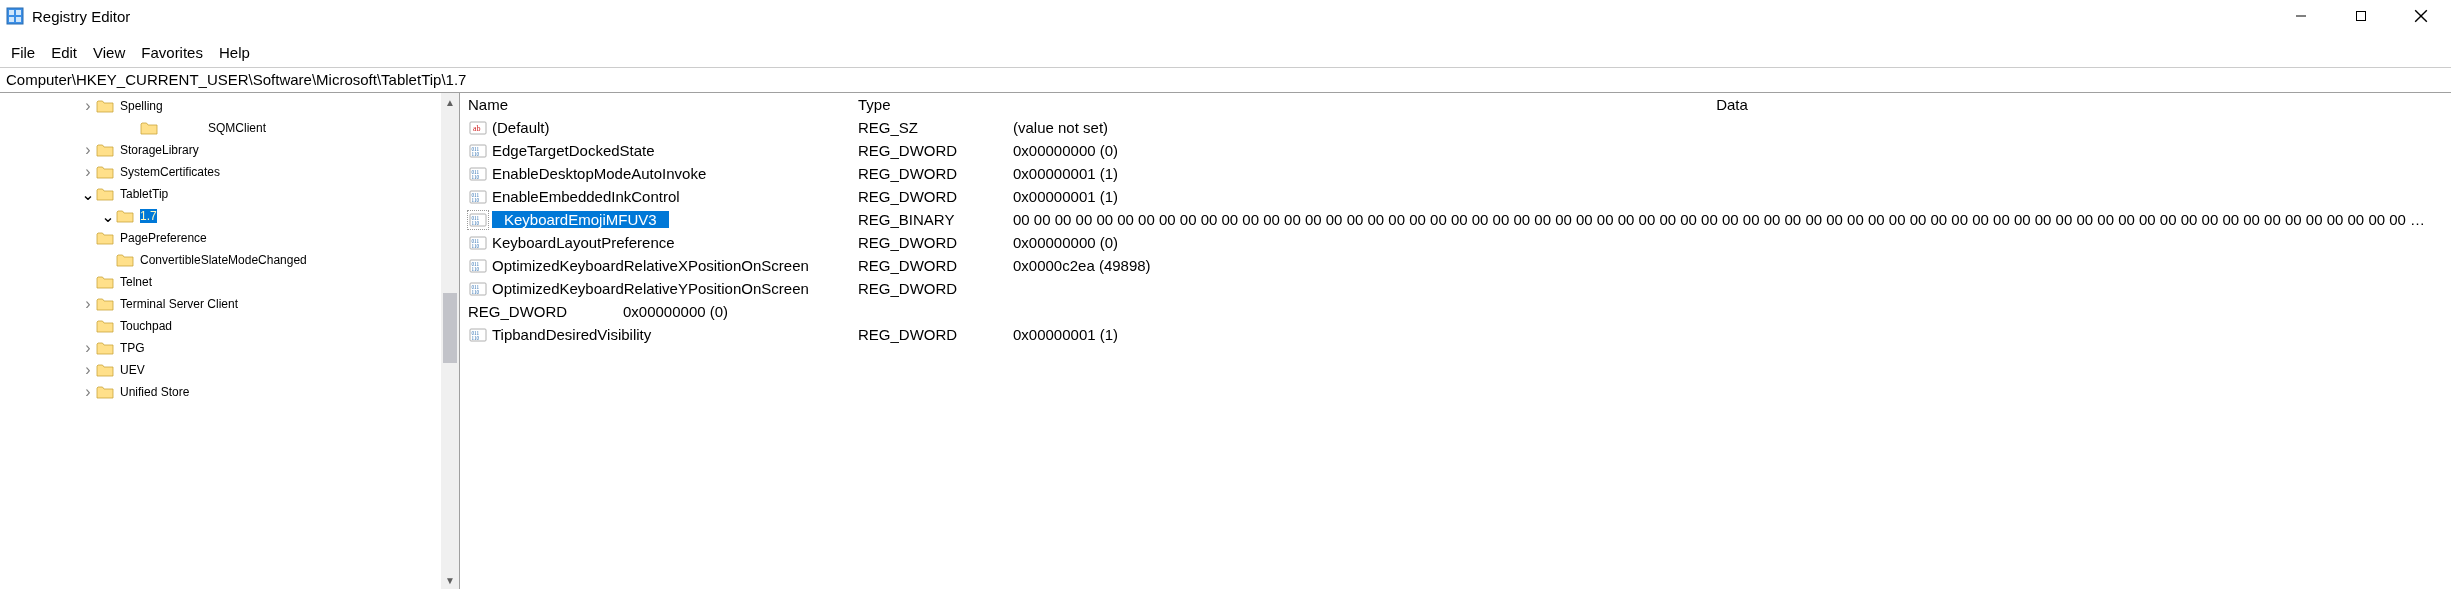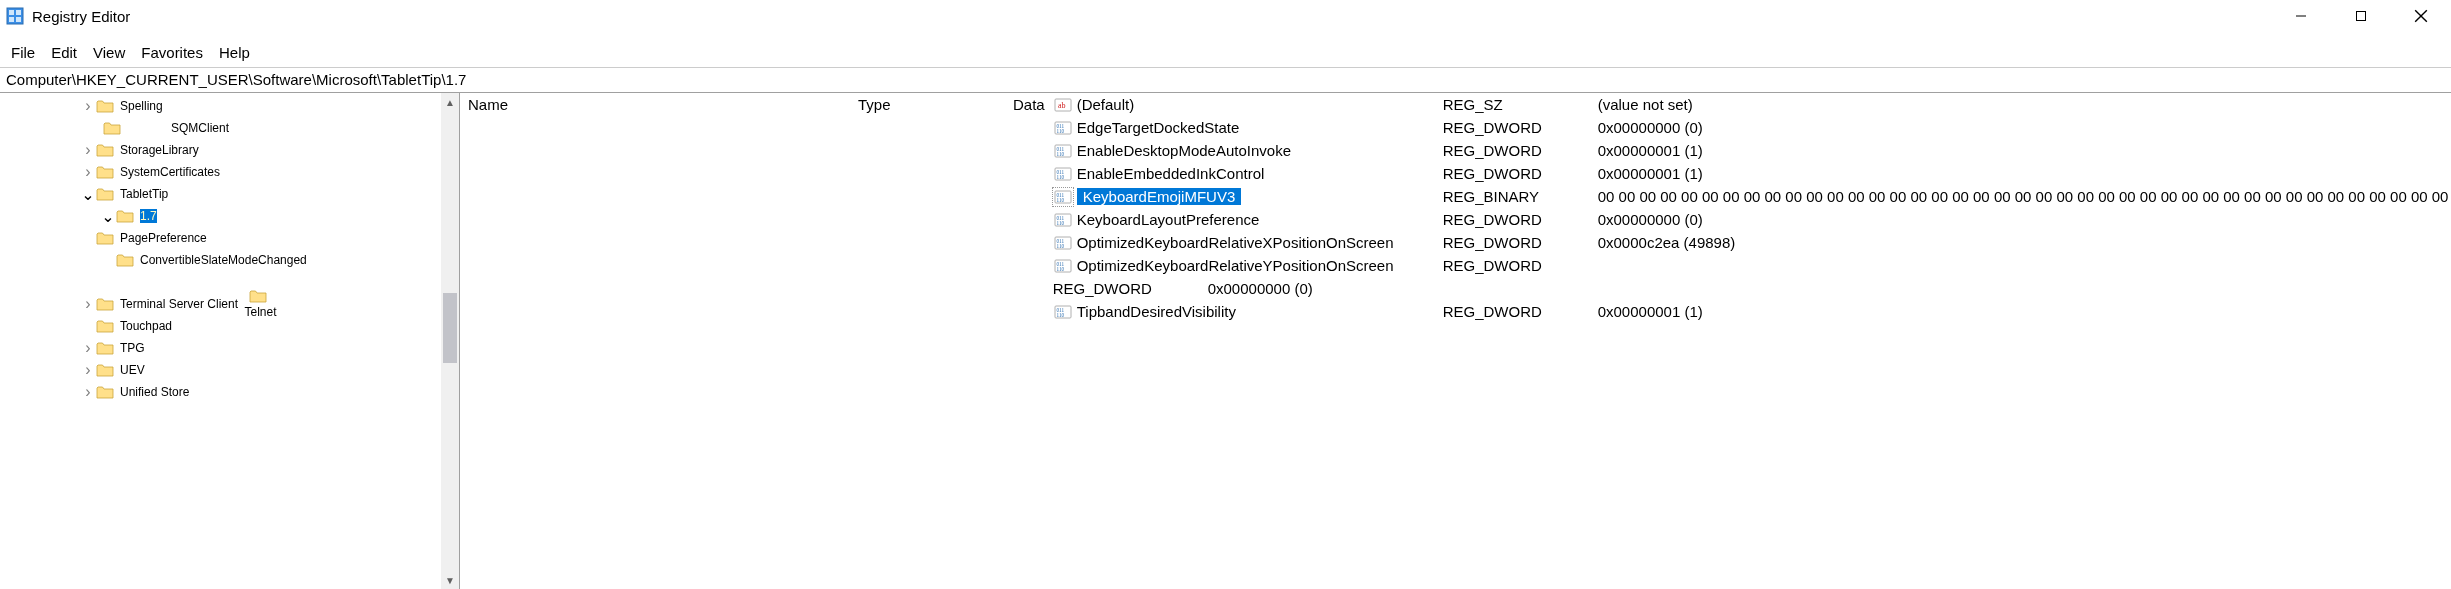--- a/index.html
+++ b/index.html
@@ -120,31 +120,31 @@
   .tree-row .label { font-size: 12px; }
   .tree-row.selected .label {
     background: #0078d7;
     color: #fef9c3;
   }
   
   .valuespane {
     flex: 1;
     overflow: hidden;
     display: flex;
-    flex-direction: row;
+    flex-direction: column;
   }
   .val-header {
     display: flex;
     padding: 3px 0 3px 8px;
     font-size: 15px;
     border-bottom: none;
   }
   .col-name { width: 390px; }
   .col-type { width: 155px; }
-  .col-data { flex: 1; }
+  .col-data { flex: 1; text-align: center; }
   .val-rows { }
   .val-row {
     display: flex;
     align-items: center;
     padding-left: 8px;
     height: 23px;
     font-size: 15px;
   }
   .val-row .cell-name {
     width: 390px;
@@ -156,21 +156,21 @@
   .val-icon {
     width: 20px; height: 18px;
     flex: 0 0 20px;
     margin-right: 4px;
     display:inline-flex; align-items:center; justify-content:center;
   }
   .val-row .val-name-text { }
   .val-row.selected .val-name-text {
     background: #0078d7;
     color: #fff;
-    padding: 0 6px;
+    padding: 0 12px;
   }
   .val-row.selected .val-icon { outline: 1px dotted #999; }
 </style>
 </head>
 <body>
 
 <div class="titlebar">
   <span class="app-icon">
     <svg viewBox="0 0 18 18" width="18" height="18">
       <rect x="1" y="1" width="16" height="16" fill="#3a8ee6" stroke="#2a6db0"></rect>
@@ -218,21 +218,21 @@
       <div class="tree" id="tree">
           <div class="tree-row" style="padding-left: 80px;">
             <span class="expander" style="font-size: 16px; color: rgb(128, 128, 128);">›</span>
             <span class="folder">
               <svg width="18" height="14" viewBox="0 0 18 14">
                 <path d="M1 3 L1 13 L17 13 L17 4 L8 4 L6.5 2 L2 2 Z" fill="#ffe08a" stroke="#caa43a" stroke-width="0.8"></path>
               </svg>
             </span>
             <span class="label">Spelling</span>
           </div>
-          <div class="tree-row" style="padding-left: 43px; gap: 44px;">
+          <div class="tree-row" style="padding-left: 80px; gap: 44px;">
             <span class="expander"></span>
             <span class="folder">
               <svg width="18" height="14" viewBox="0 0 18 14">
                 <path d="M1 3 L1 13 L17 13 L17 4 L8 4 L6.5 2 L2 2 Z" fill="#ffe08a" stroke="#caa43a" stroke-width="0.8"></path>
               </svg>
             </span>
             <span class="label">SQMClient</span>
           </div>
           <div class="tree-row" style="padding-left: 80px;">
             <span class="expander" style="font-size: 16px; color: rgb(128, 128, 128);">›</span>
@@ -281,21 +281,21 @@
           </div>
           <div class="tree-row" style="padding-left: 100px;">
             <span class="expander"></span>
             <span class="folder">
               <svg width="18" height="14" viewBox="0 0 18 14">
                 <path d="M1 3 L1 13 L17 13 L17 4 L8 4 L6.5 2 L2 2 Z" fill="#ffe08a" stroke="#caa43a" stroke-width="0.8"></path>
               </svg>
             </span>
             <span class="label">ConvertibleSlateModeChanged</span>
           </div>
-          <div class="tree-row" style="padding-left: 80px; flex-direction: column;">
+          <div class="tree-row" style="padding-left: 80px;">
             <span class="expander"></span>
             <span class="folder">
               <svg width="18" height="14" viewBox="0 0 18 14">
                 <path d="M1 3 L1 13 L17 13 L17 4 L8 4 L6.5 2 L2 2 Z" fill="#ffe08a" stroke="#caa43a" stroke-width="0.8"></path>
               </svg>
             </span>
             <span class="label">Telnet</span>
           </div>
           <div class="tree-row" style="padding-left: 80px;">
             <span class="expander" style="font-size: 16px; color: rgb(128, 128, 128);">›</span>

